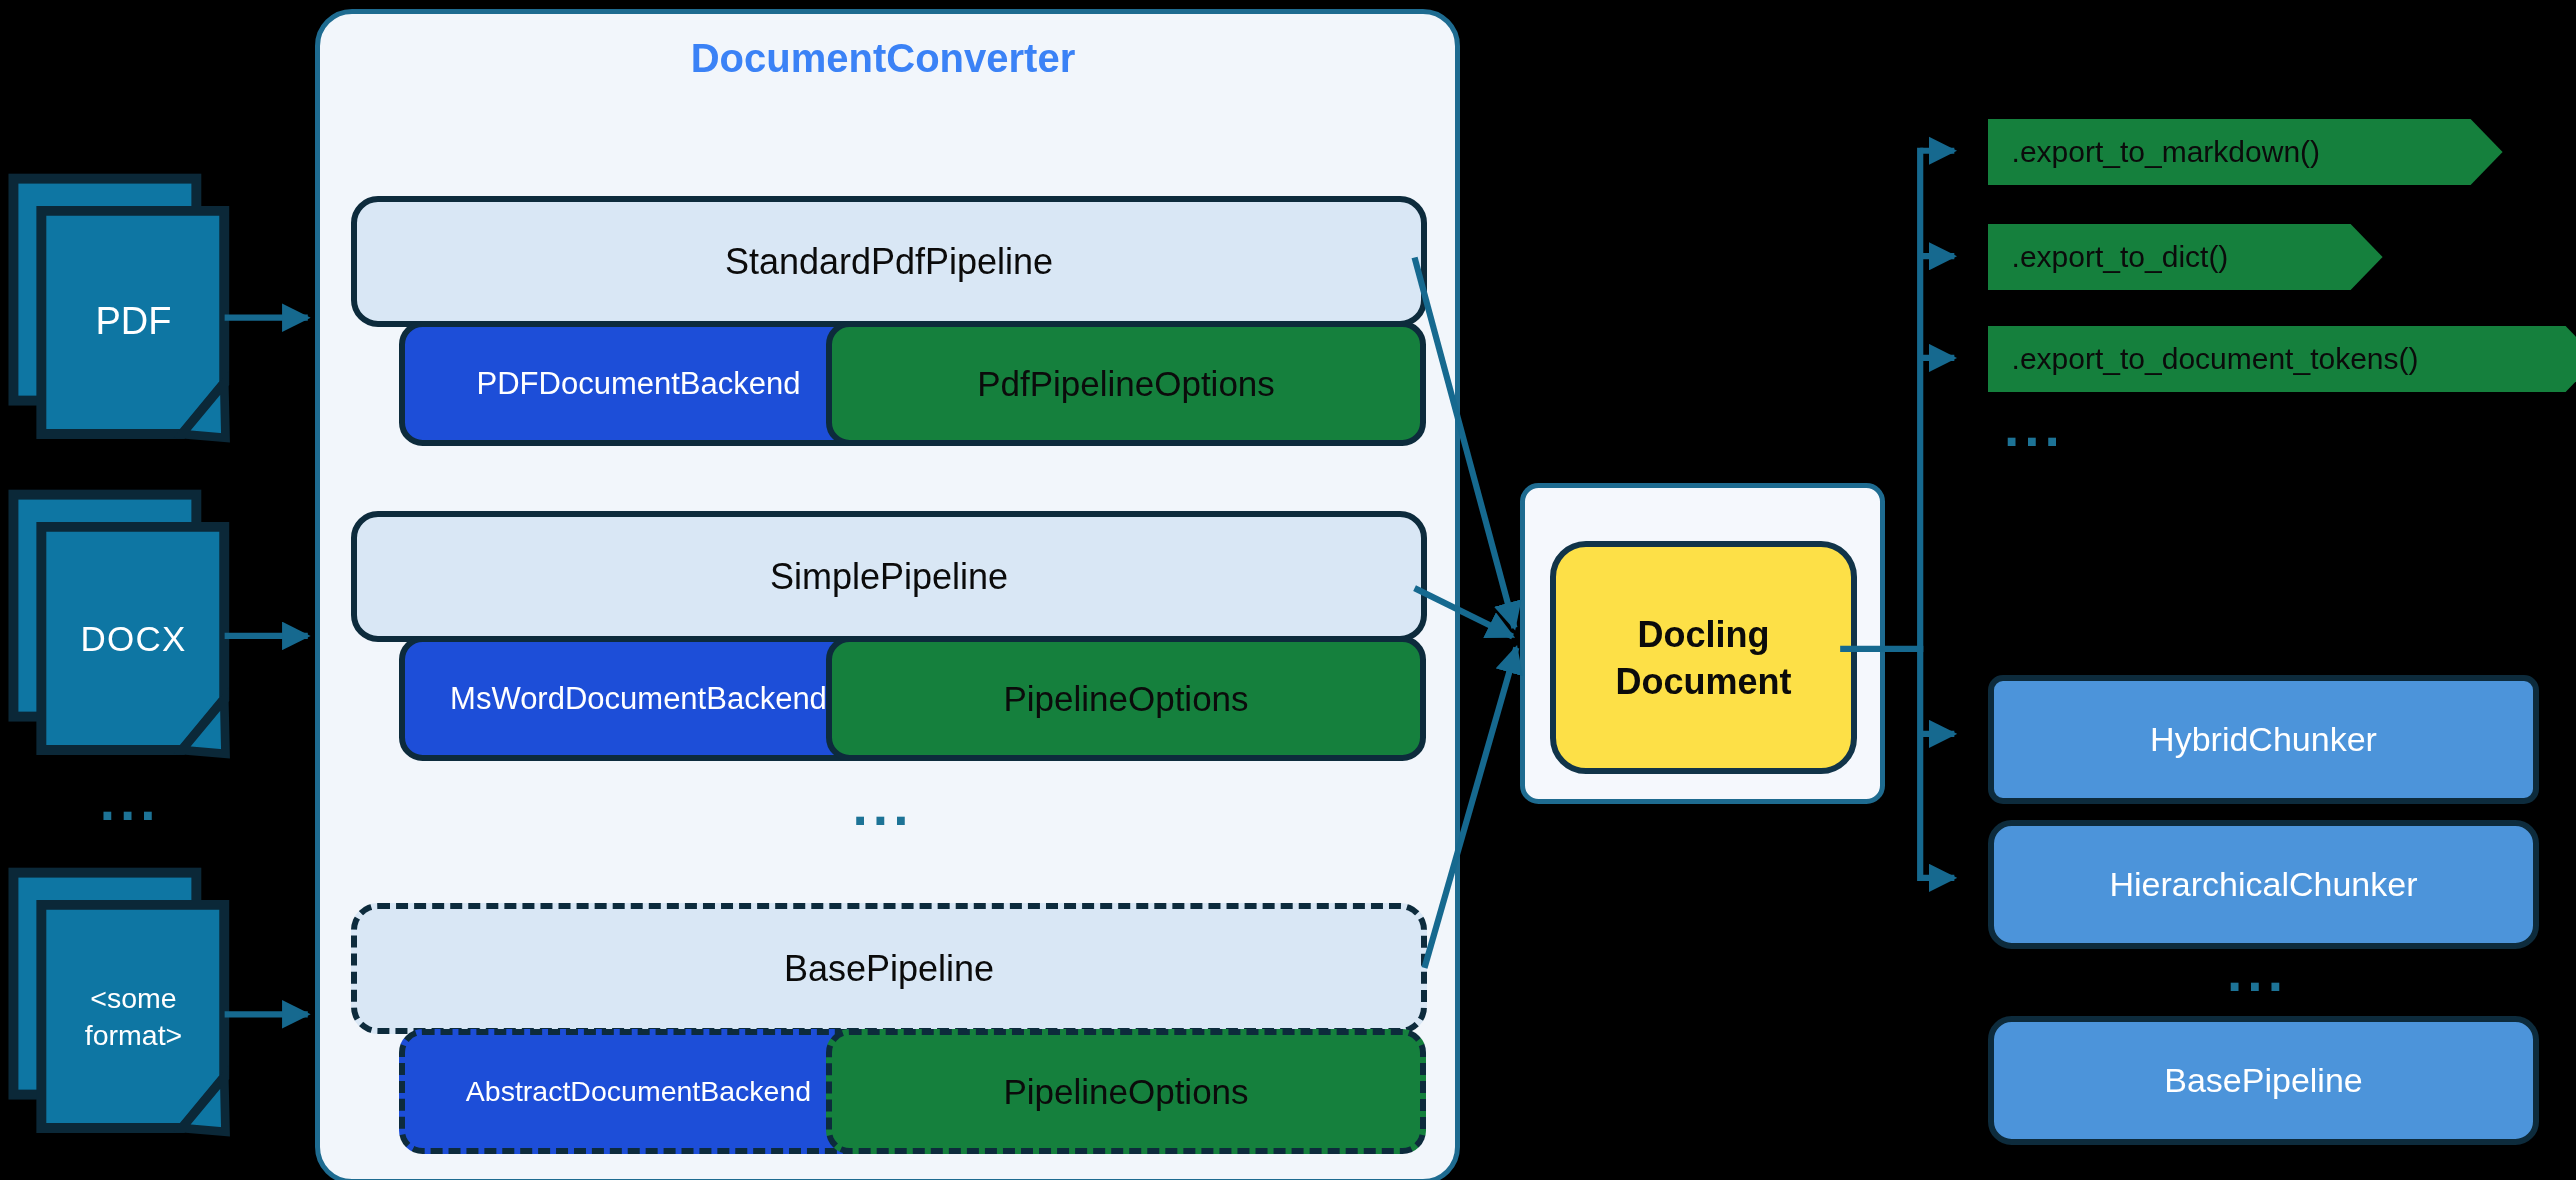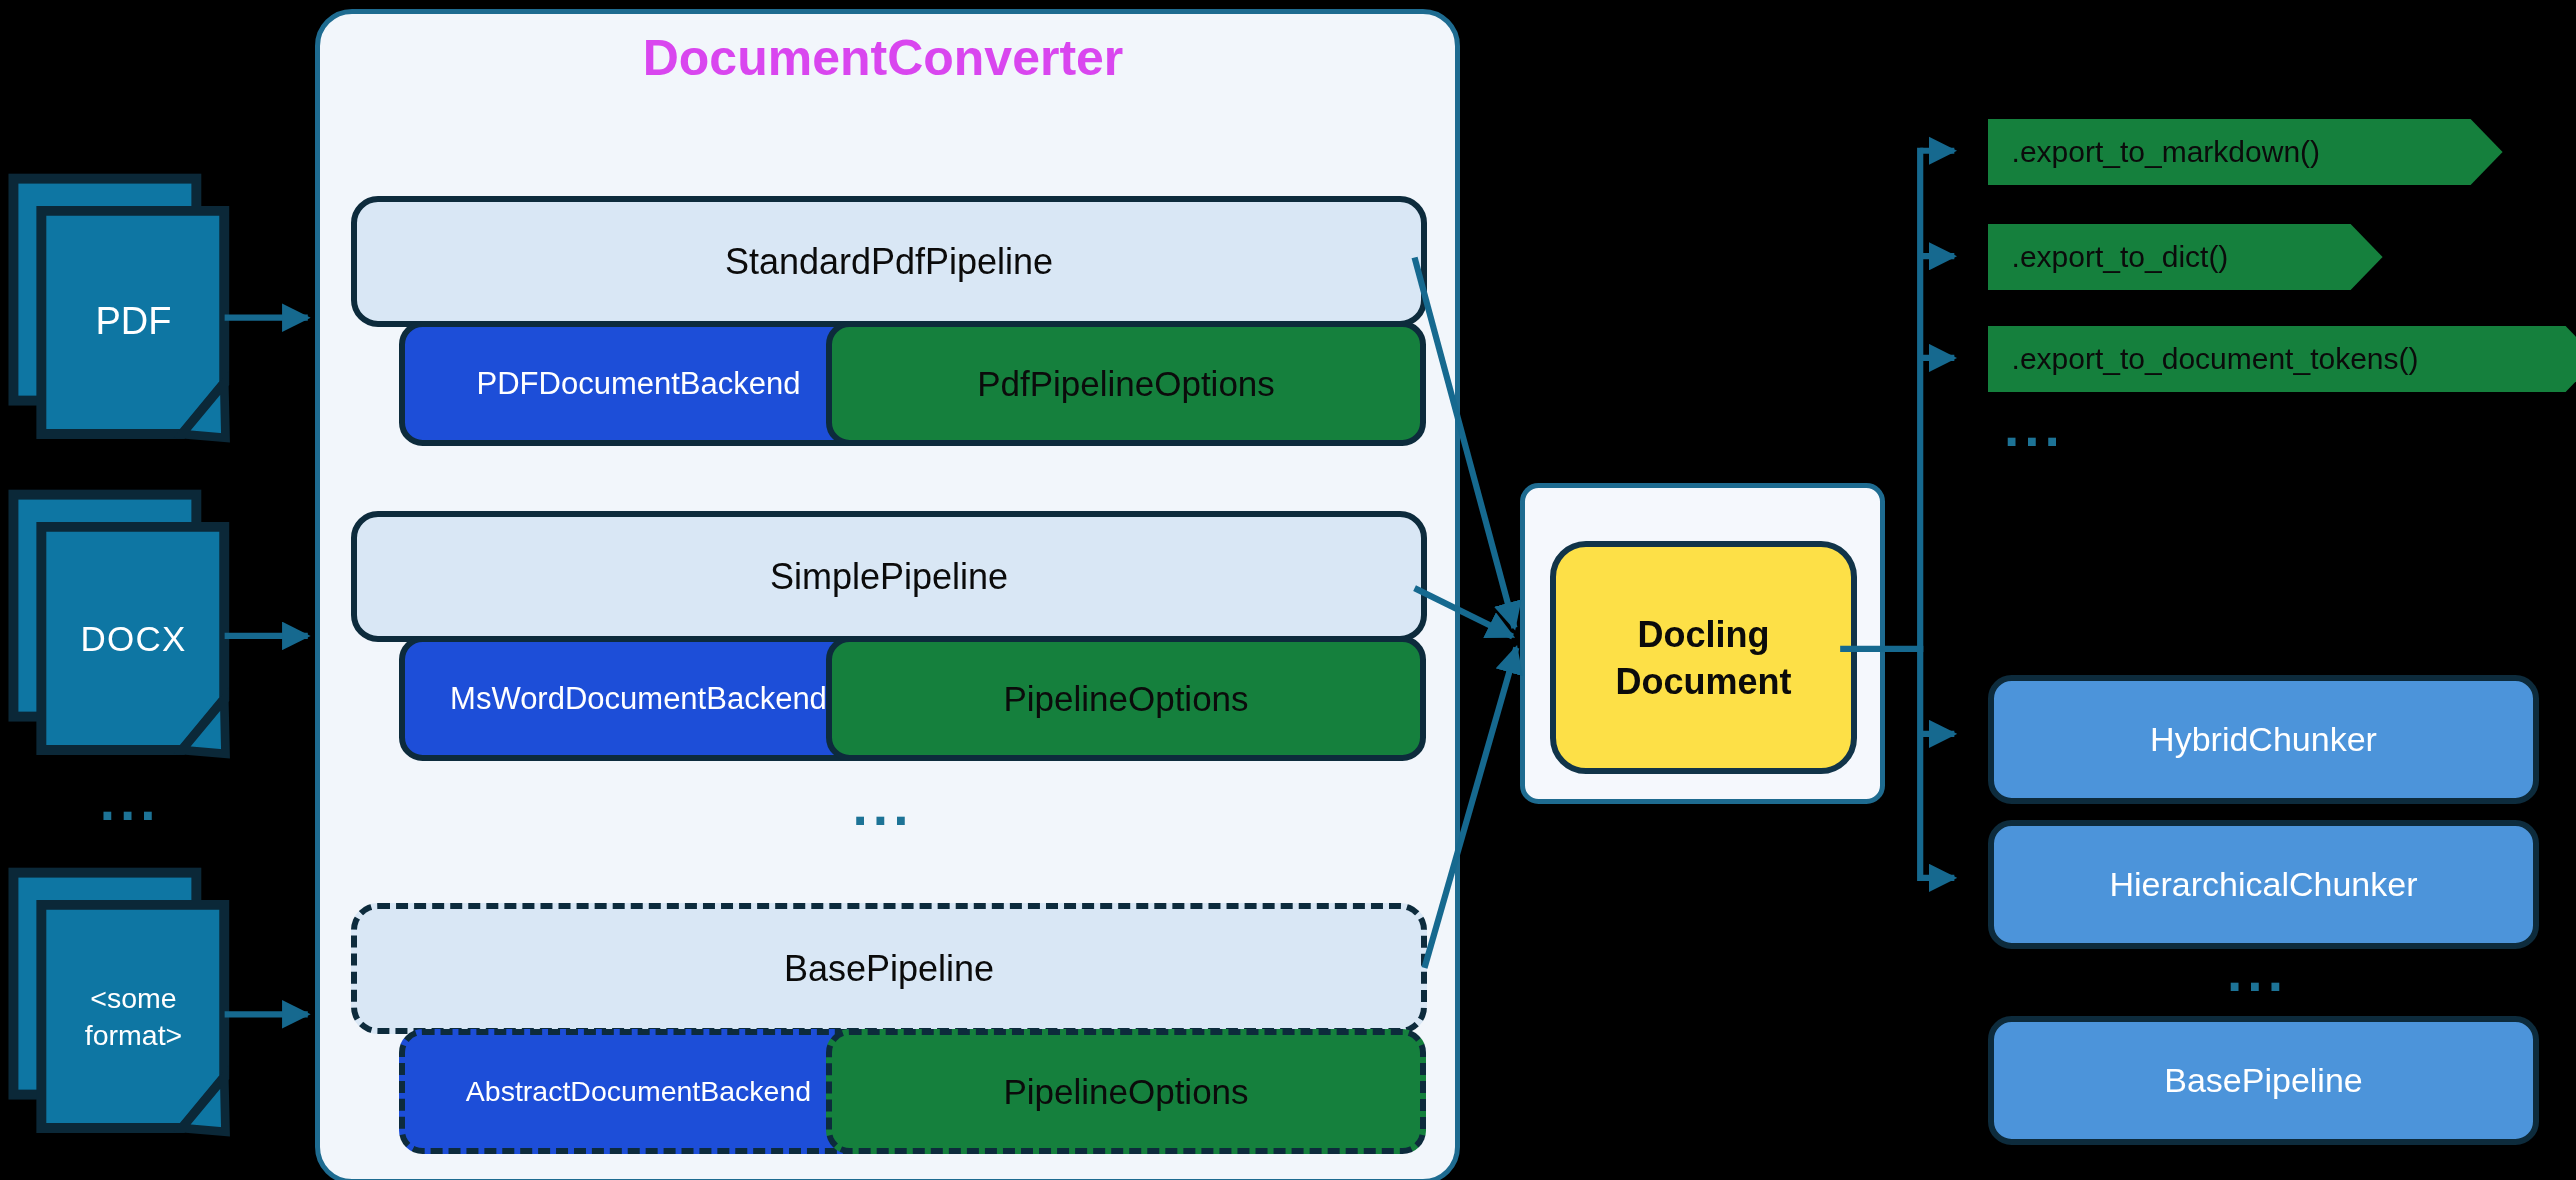--- a/index.html
+++ b/index.html
@@ -4,21 +4,21 @@
 <style>
   html,body{margin:0;padding:0;background:#000;}
   body{font-family:"Liberation Sans",sans-serif;}
   .canvas{position:relative;width:2576px;height:1180px;background:#000;overflow:hidden;}
   .abs{position:absolute;}
   .flexc{display:flex;align-items:center;justify-content:center;text-align:center;}
 
   
   .converter{left:315px;top:8.7px;width:1135px;height:1165px;background:#F2F6FB;
     border:5px solid #1E6B90;border-radius:37px;z-index:1;}
-  .converter-title{left:351px;top:30px;width:1064px;height:56px;font-size:50px;font-weight:bold;color:#d946ef;z-index:3;}
+  .converter-title{left:351px;top:30px;width:1064px;height:56px;font-size:40px;font-weight:bold;color:#3b82f6;z-index:3;}
 
   
   .pipebox{background:#D9E7F5;border:6.2px solid #0D2B3C;border-radius:27px;z-index:2;
     font-size:36px;color:#0b0b0b;}
   .backend{background:#1d4ed8;border:6.2px solid #0D2B3C;border-radius:23.6px;z-index:2;
     font-size:31px;color:#fff;margin-left:48px;}
   .options{background:#15803d;border:6.2px solid #0D2B3C;border-radius:23.6px;z-index:2;
     font-size:35px;color:#0b0b0b;}
   .dashed{border-style:dashed;}
 
@@ -58,21 +58,21 @@
   .tag{height:66px;background:#15803d;color:#0b0b0b;font-size:30px;
     display:flex;align-items:center;padding-left:23.6px;z-index:2;
     clip-path:polygon(0 0,calc(100% - 32px) 0,100% 50%,calc(100% - 32px) 100%,0 100%);}
   .tag1{left:1988px;top:119px;width:491px;}
   .tag2{left:1988px;top:224px;width:371px;}
   .tag3{left:1988px;top:326px;width:586px;}
 
   
   .chunker{left:1988px;width:539px;height:117px;background:#4C94DA;color:#fff;font-size:34px;
     border:6.2px solid #0D2B3C;border-radius:23.6px;z-index:2;}
-  .ch1{top:675px;} .ch2{top:820px;} .ch3{top:1016px;}
+  .ch1{top:675px;border-radius:15px;} .ch2{top:820px;} .ch3{top:1016px;}
 
   svg.overlay{position:absolute;left:0;top:0;width:2576px;height:1180px;z-index:5;pointer-events:none;}
 </style>
 </head>
 <body>
 
 <div class="canvas">
 
   <div class="abs converter"></div>
   <div class="abs flexc converter-title">DocumentConverter</div>

